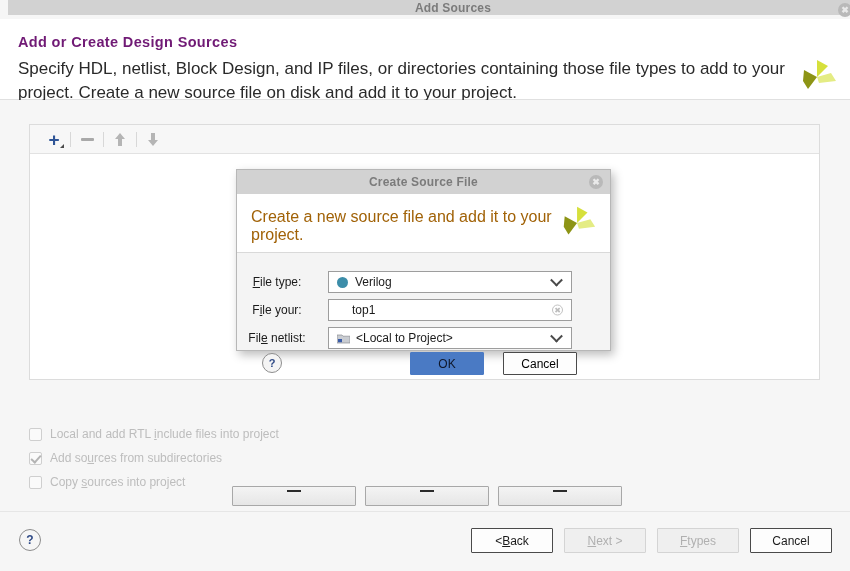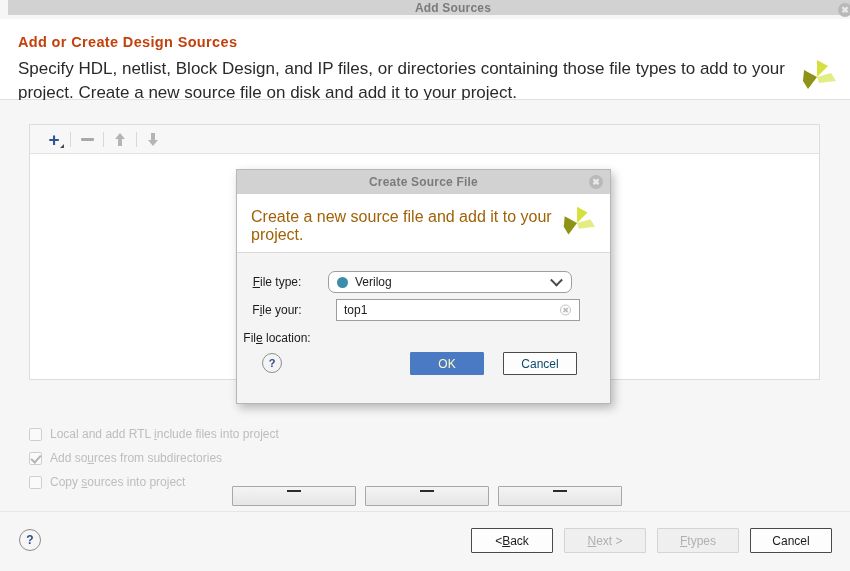--- a/index.html
+++ b/index.html
@@ -35,21 +35,21 @@
   }
 
   
   .banner {
     position: absolute; left: 0; top: 19px; width: 850px; height: 81px;
     background: #ffffff;
     border-bottom: 1px solid #e0e0e0;
     padding: 15px 18px 0 18px;
   }
   .banner-title {
-    font-size: 14.5px; font-weight: bold; color: #c2410c;
+    font-size: 14.5px; font-weight: bold; color: #701a75;
     letter-spacing: .35px;
     margin-bottom: 7px;
   }
   .banner-desc {
     font-size: 17px; color: #2a2a2a; line-height: 1.42;
     max-width: 770px;
   }
   .logo-xilinx {
     position: absolute; right: 12px; top: 38px;
     width: 40px; height: 40px;
@@ -171,21 +171,21 @@
   }
   .nbtn.disabled {
     background: #efefef; border: 1px solid #d4d4d4; color: #b0b0b0;
     cursor: default;
   }
   .nbtn u { text-decoration: underline; }
 
   
   .modal {
     position: absolute; left: 236px; top: 169px;
-    width: 375px; height: 235px;
+    width: 375px; height: 182px;
     background: #f4f4f4;
     border: 1px solid #b7b7b7;
     box-shadow: 3px 4px 9px rgba(0,0,0,.26);
   }
   .modal-titlebar {
     height: 24px; background: #d2d2d2;
     display: flex; align-items: center; justify-content: center;
     position: relative;
   }
   .modal-title {
@@ -220,35 +220,35 @@
   }
   .flabel u { text-decoration: underline; }
   .fctl {
     width: 244px; height: 22px;
     background: #ffffff;
     border: 1px solid #9d9d9d;
     display: flex; align-items: center;
     position: relative;
     font-size: 12px;
   }
-  .fctl.select { cursor: pointer; border-radius: 7px; }
+  .fctl.select { cursor: pointer; }
   .fctl .dot {
     width: 11px; height: 11px; border-radius: 50%;
     background: #3c8da9; margin: 0 7px 0 8px; flex: none;
   }
   .fctl .folder { margin: 0 6px 0 8px; flex: none; }
   .fctl .val { color: #1b1b1b; }
   .chev {
     position: absolute; right: 10px; top: 50%;
     width: 9px; height: 9px;
     border-right: 2px solid #4a4a4a;
     border-bottom: 2px solid #4a4a4a;
     transform: translateY(-70%) rotate(45deg);
   }
-  .fctl.text { padding-left: 7px; margin-left: 8px; }
+  .fctl.text { padding-left: 23px; }
   .clear-x {
     position: absolute; right: 8px; top: 50%;
     transform: translateY(-50%);
     width: 11px; height: 11px; border-radius: 50%;
     background: #fff; border: 1px solid #c2c2c2;
     display: flex; align-items: center; justify-content: center;
     font-size: 8px; color: #bdbdbd; line-height: 1;
     cursor: pointer;
   }
 
@@ -263,22 +263,22 @@
     display: flex; align-items: center; justify-content: center;
     font-size: 11px; font-weight: bold; color: #2f4a86;
     cursor: pointer;
   }
   .mbtn {
     position: absolute; top: 0;
     height: 23px; width: 74px;
     display: flex; align-items: center; justify-content: center;
     font-size: 12px; border-radius: 1px; cursor: pointer;
   }
-  .mbtn.ok { left: 173px; background: #4a7ac4; color: #fef9c3; border: 1px solid #4a7ac4; }
-  .mbtn.cancel { left: 266px; background: #fdfdfd; color: #0c4a6e; border: 1px solid #4a4a4a; }
+  .mbtn.ok { left: 173px; background: #4a7ac4; color: #0f172a; border: 1px solid #4a7ac4; }
+  .mbtn.cancel { left: 266px; background: #fdfdfd; color: #000000; border: 1px solid #4a4a4a; }
 </style>
 </head>
 <body>
 
 <div id="root">
 
   <div class="win-titlebar">
     <span class="win-title">Add Sources</span>
     <div class="win-close">✖</div>
   </div>
@@ -395,21 +395,29 @@
 
       <div class="frow">
         <div class="flabel"><span>F</span><u>i</u><span>le your:</span></div>
         <div class="fctl text">
           <span class="val">top1</span>
           <span class="clear-x">✖</span>
         </div>
       </div>
 
       <div class="frow">
-        <div class="flabel"><span>Fil</span><u>e</u><span> location:</span></div>
+        <div class="flabel"><span>Fil</span><u>e</u><span> netlist:</span></div>
+        <div class="fctl select">
+          <svg class="folder" width="13" height="11" viewBox="0 0 13 11">
+            <path d="M0 2h5l1 1.2h7V10H0z" fill="#c9ccd1" stroke="#8a8d92" stroke-width=".7"></path>
+            <rect x="1" y="6" width="4" height="3.2" fill="#3a5ca8"></rect>
+          </svg>
+          <span class="val">&lt;Local to Project&gt;</span>
+          <span class="chev"></span>
+        </div>
       </div>
 
     </div>
 
     <div class="modal-actions">
       <div class="mhelp">?</div>
       <div class="mbtn ok">OK</div>
       <div class="mbtn cancel">Cancel</div>
     </div>
   </div>

